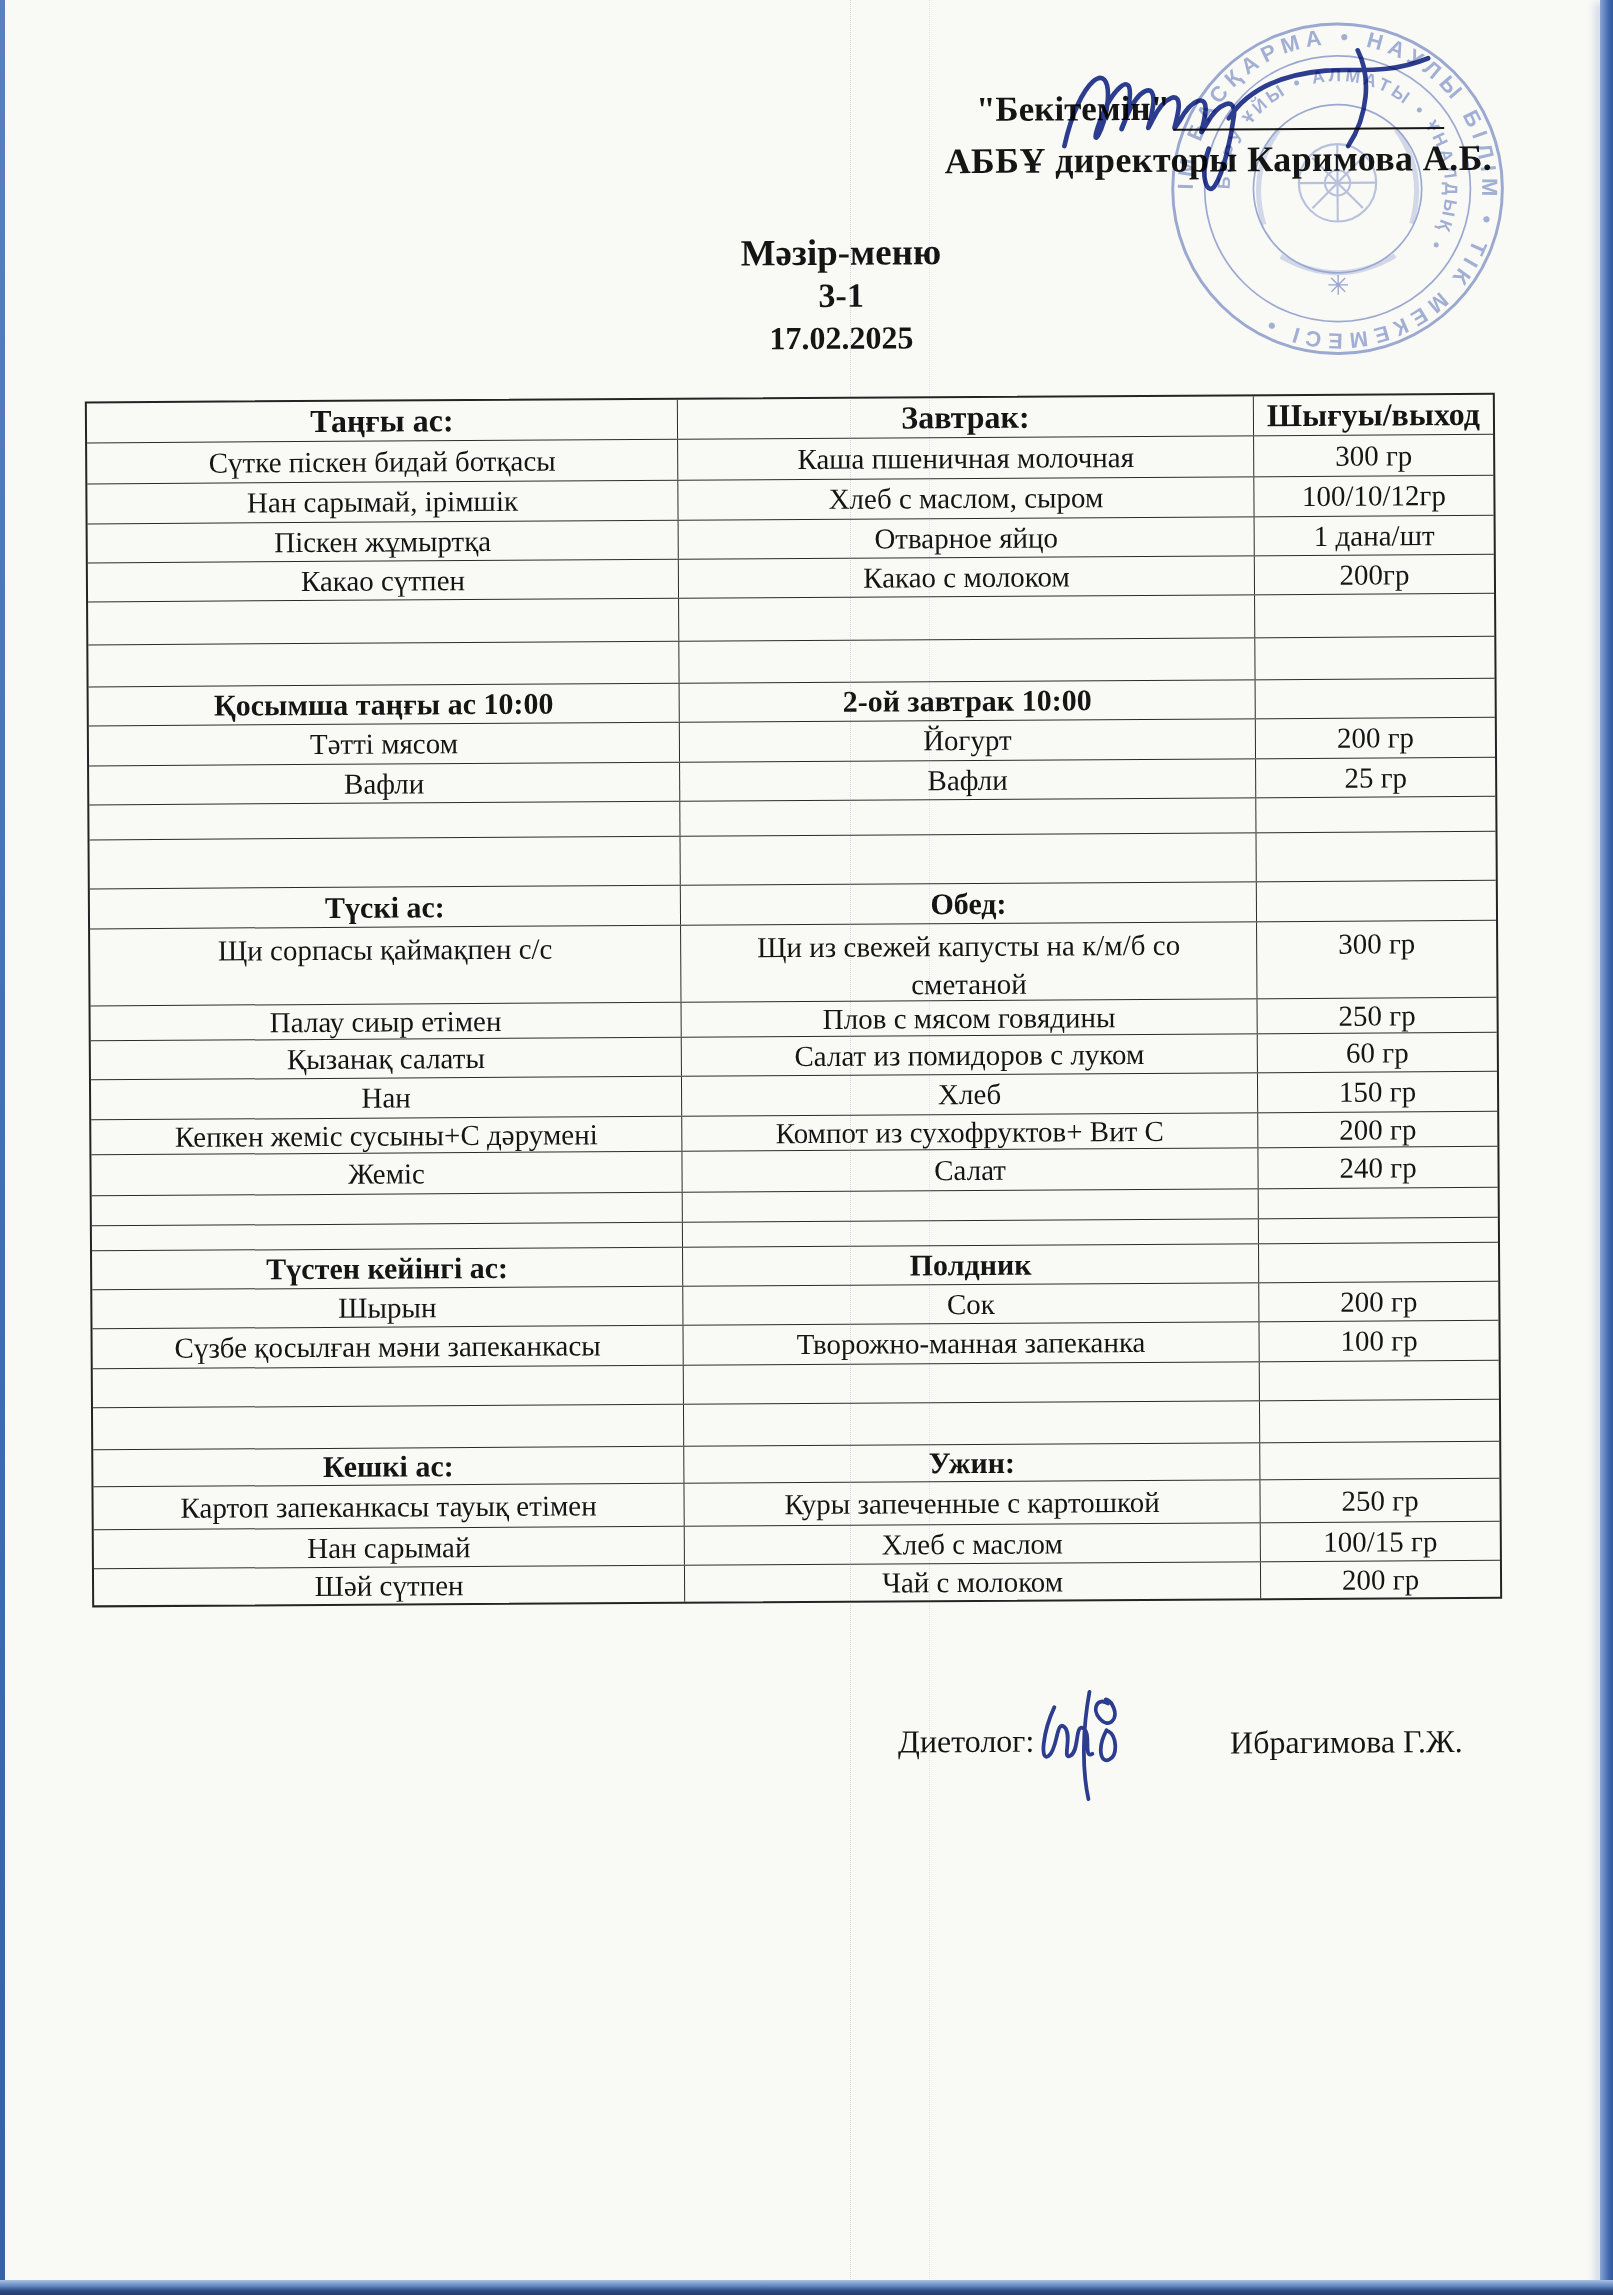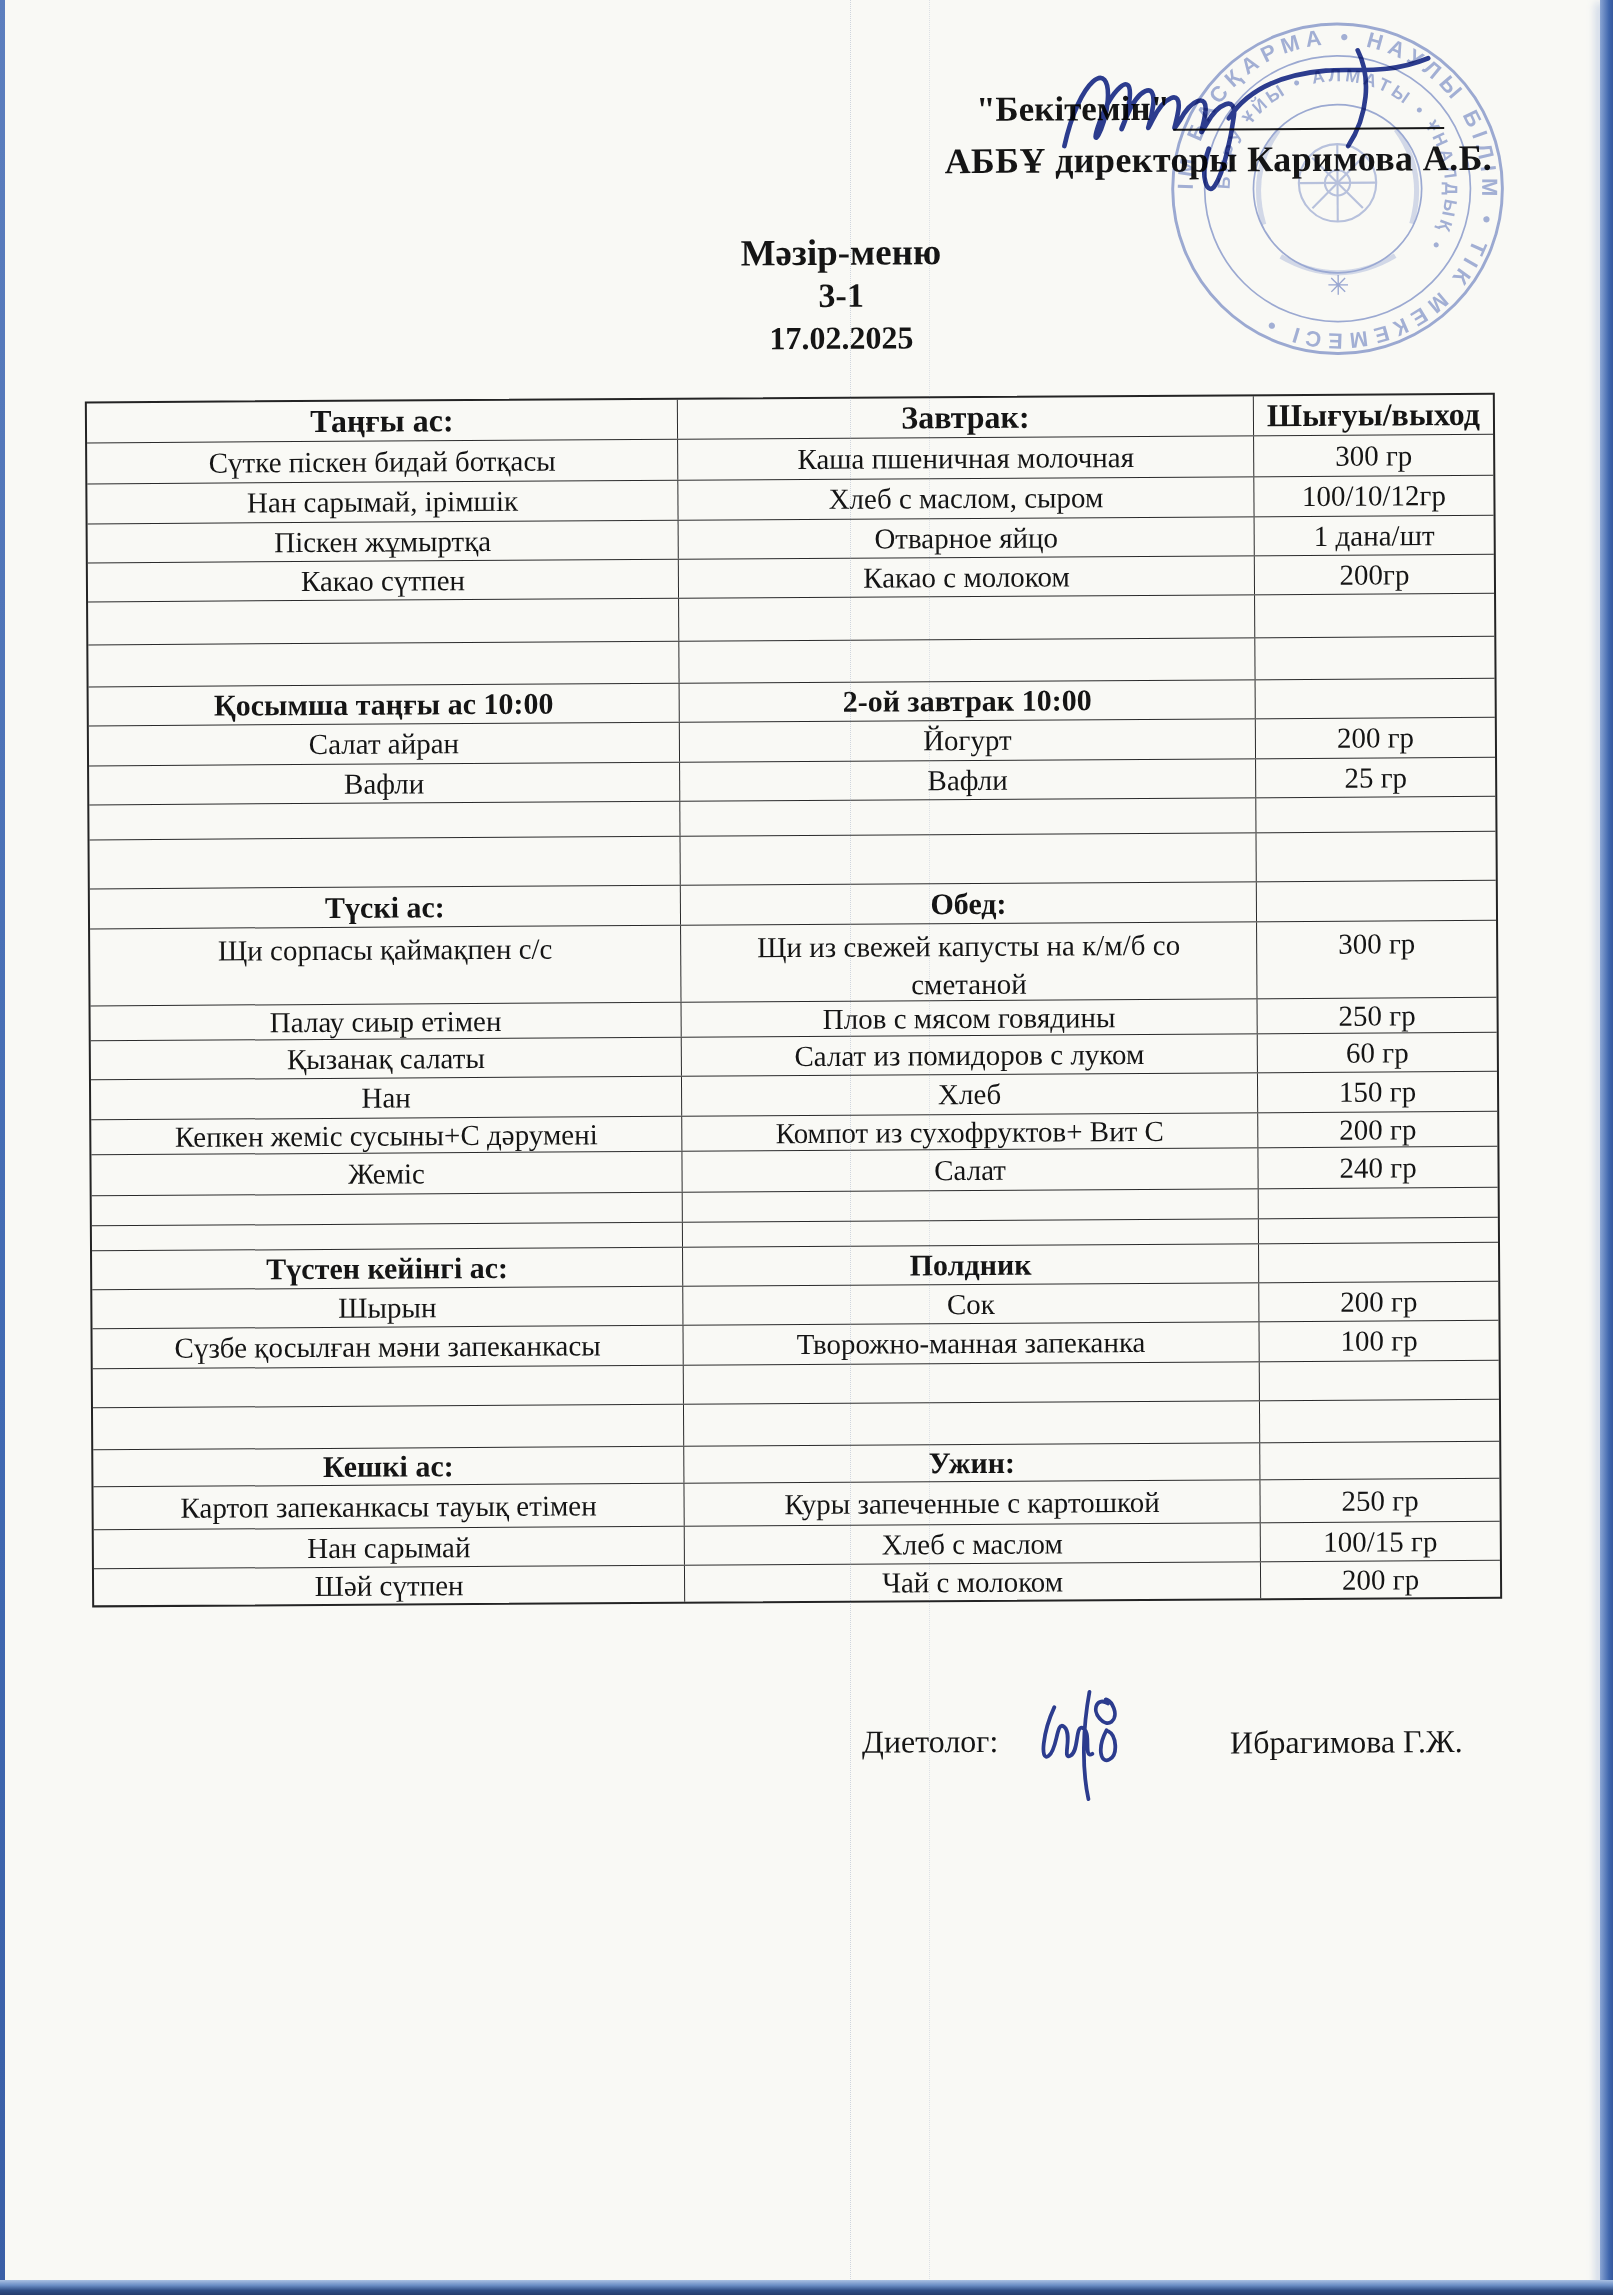--- a/index.html
+++ b/index.html
@@ -47,21 +47,21 @@
   .mrow:last-child{border-bottom:none;}
   .cell{display:flex;align-items:center;justify-content:center;text-align:center;
     font-size:29px;padding:0 8.4px;box-sizing:border-box;overflow:hidden;}
   .cell.kk,.cell.ru{border-right:1.7px solid var(--line);}
   .colhead .cell{font-weight:bold;font-size:32px;}
   .section .cell{font-weight:bold;font-size:30px;}
   .tall .cell{align-items:flex-start;padding-top:4.2px;line-height:1.3;}
   .tall .cell.ru span{max-width:483px;display:inline-block;}
 
   
-  .dietitian-label{position:absolute;left:857px;top:1724px;font-size:32px;}
+  .dietitian-label{position:absolute;left:893px;top:1724px;font-size:32px;}
   .dietitian-name{position:absolute;left:1225px;top:1727px;font-size:32px;}
 
   
   .fold{position:absolute;top:0;height:2279px;width:0;}
   .fold.f1{left:850px;border-left:1.7px dotted rgba(110,130,165,.30);}
   .fold.f2{left:929px;border-left:1.7px dotted rgba(110,130,165,.20);}
 
   .edge-left{position:absolute;left:0;top:0;width:5px;height:100%;
     background:linear-gradient(180deg,#5d7fbe,#416ab2 60%,#3a5fa6);}
   .edge-right{position:absolute;right:0;top:0;width:12.6px;height:100%;
@@ -201,21 +201,21 @@
           <div class="cell kk">
             <span>Қосымша таңғы  ас 10:00</span>
           </div>
           <div class="cell ru">
             <span>2-ой завтрак  10:00</span>
           </div>
           <div class="cell qty"></div>
         </div>
         <div class="mrow item" style="height: 39px;">
           <div class="cell kk">
-            <span>Салат айран</span>
+            <span>Тәтті мясом</span>
           </div>
           <div class="cell ru">
             <span>Йогурт</span>
           </div>
           <div class="cell qty">
             <span>200 гр</span>
           </div>
         </div>
         <div class="mrow item" style="height: 38px;">
           <div class="cell kk">

